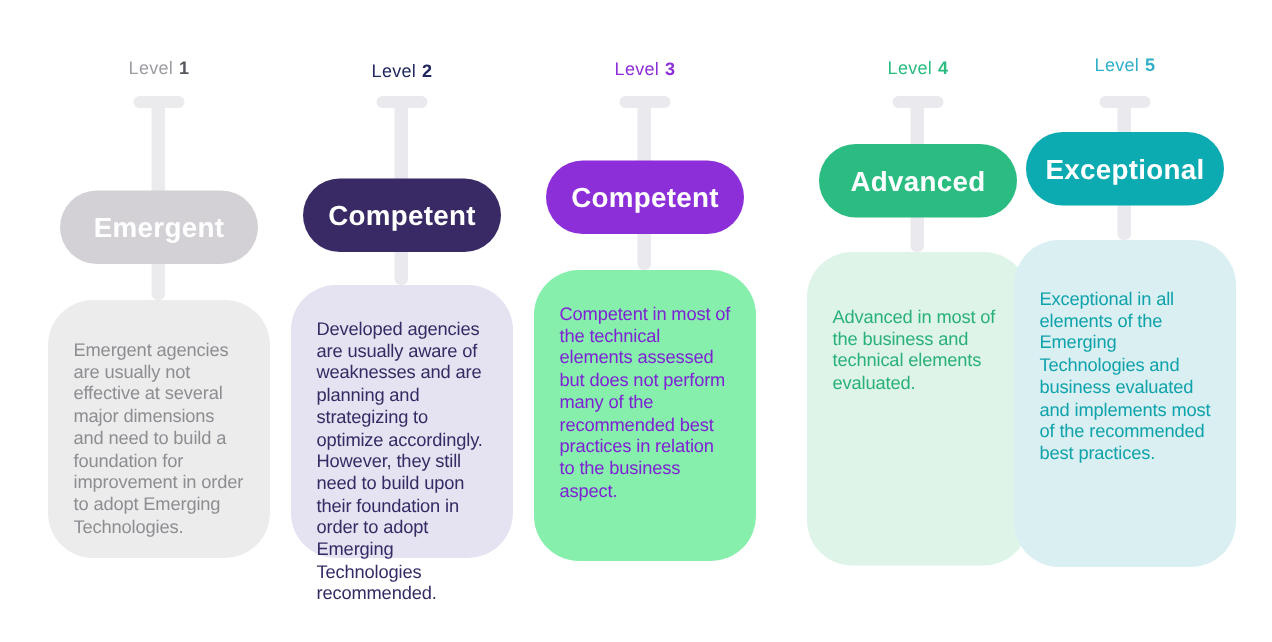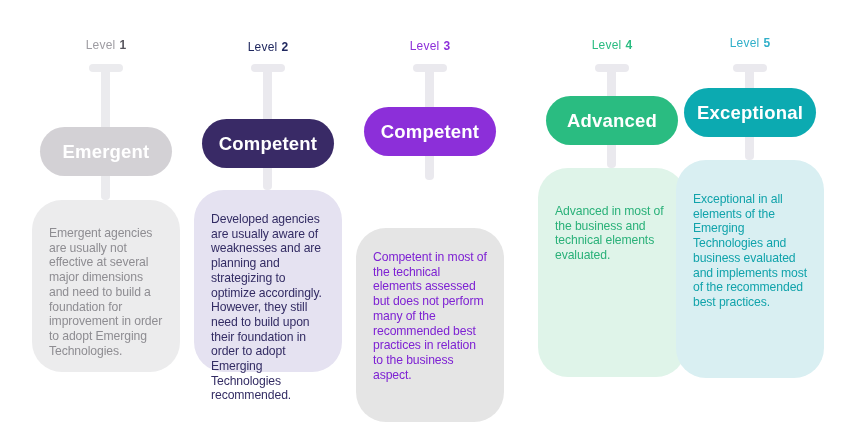--- a/index.html
+++ b/index.html
@@ -110,21 +110,21 @@
 
   <div class="column" style="left:356px">
     <div class="level-label" style="top:39px">
       <span style="color: rgb(140, 47, 217);">Level</span><span class="num" style="color: rgb(140, 47, 217);">3</span>
     </div>
     <div class="connector-cap" style="background-color: rgb(234, 233, 238);"></div>
     <div class="connector-stem" style="height: 114px; background-color: rgb(234, 233, 238);"></div>
     <div class="level-pill" style="top: 107px; background-color: rgb(140, 47, 217); color: rgb(255, 255, 255);">
       <span>Competent</span>
     </div>
-    <div class="level-card" style="top: 180px; height: 194px; padding-top: 22px; background-color: #e5e5e5; margin-top: 48px;">
+    <div class="level-card" style="top: 180px; height: 194px; padding-top: 22px; background-color: #86efac;">
       <p style="color: rgb(126, 34, 211);">Competent in most of the technical elements assessed but does not perform many of the recommended best practices in relation to the business aspect.</p>
     </div>
   </div>
 
   <div class="column" style="left:538px">
     <div class="level-label" style="top:38px">
       <span style="color: rgb(42, 188, 129);">Level</span><span class="num" style="color: rgb(42, 188, 129);">4</span>
     </div>
     <div class="connector-cap" style="background-color: rgb(234, 233, 238);"></div>
     <div class="connector-stem" style="height: 102px; background-color: rgb(234, 233, 238);"></div>

